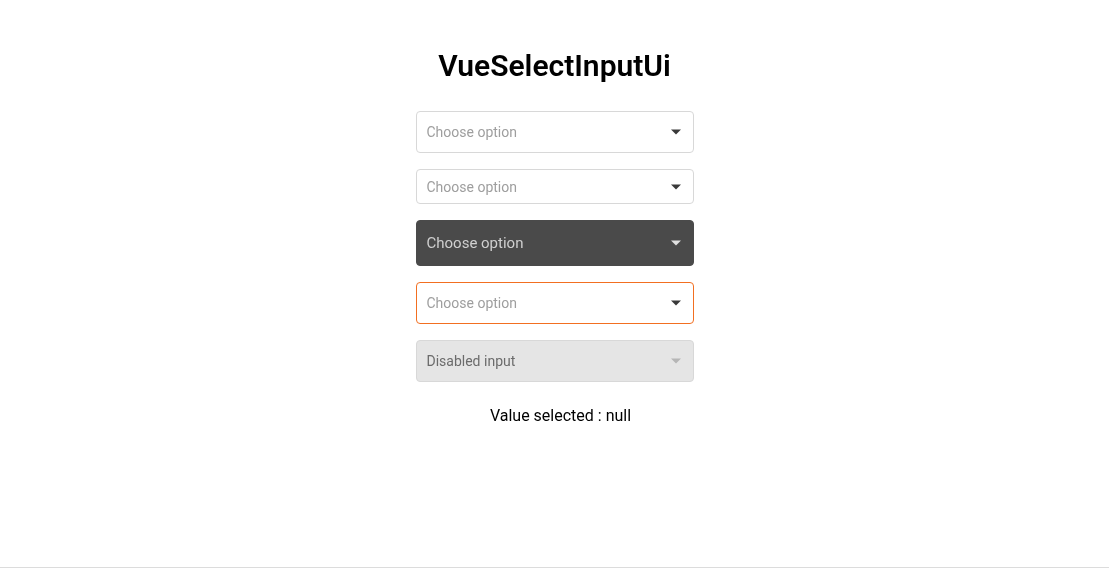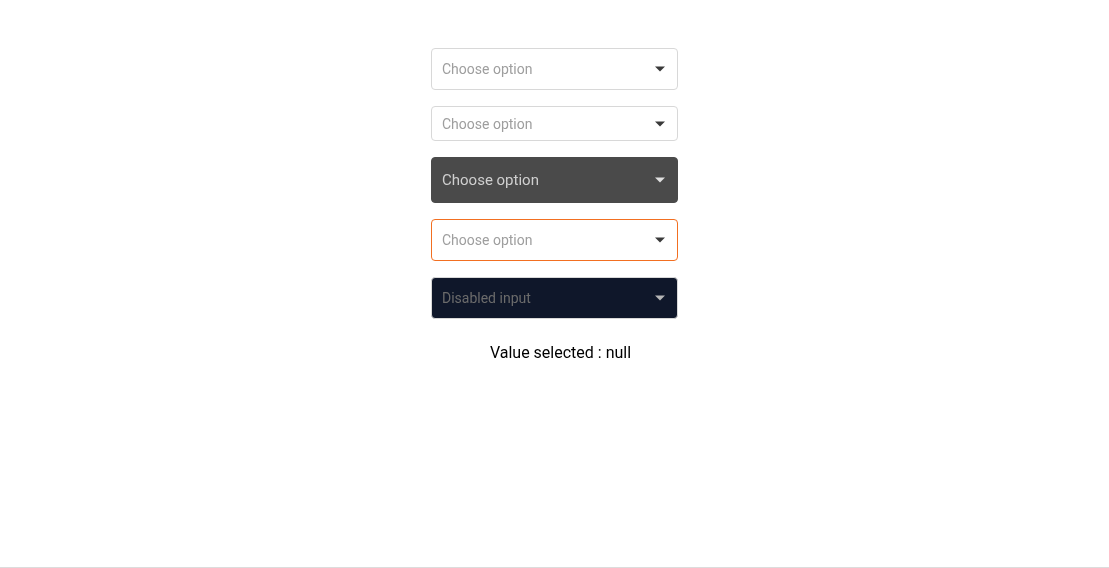--- a/index.html
+++ b/index.html
@@ -21,21 +21,21 @@
       align-items: center;
       padding-top: 48px;
     }
     .page-title {
       font-size: 30px;
       font-weight: 600;
       color: #000000;
       margin-bottom: 28px;
     }
     .select-wrapper {
-      width: 247px;
+      width: 278px;
       margin-bottom: 16px;
       position: relative;
     }
     .select-input {
       width: 100%;
       height: 42px;
       border: 1px solid #d8d8d8;
       border-radius: 4px;
       padding: 0 40px 0 10px;
       display: flex;
@@ -53,21 +53,21 @@
       height: 46px;
       font-size: 15px;
     }
     .select-input.accent {
       border: 1px solid #f26f21;
     }
     .select-input.small {
       height: 35px;
     }
     .select-input.disabled {
-      background: #0f172a;
+      background: #e5e5e5;
       border: 1px solid #d8d8d8;
       cursor: not-allowed;
       color: #6b6b6b;
     }
     .caret {
       position: absolute;
       right: 12px;
       top: 50%;
       transform: translateY(-50%);
       width: 0;
@@ -94,20 +94,21 @@
       right: 0;
       bottom: 0;
       height: 1px;
       background: #dcdcdc;
     }
   </style>
 </head>
 <body>
 
 <div class="container">
+  <h1 class="page-title">VueSelectInputUi</h1>
 
   <div class="select-wrapper">
     <div class="select-input">
       <span>Choose option</span>
       <span class="caret"></span>
     </div>
   </div>
 
   <div class="select-wrapper">
     <div class="select-input small">

